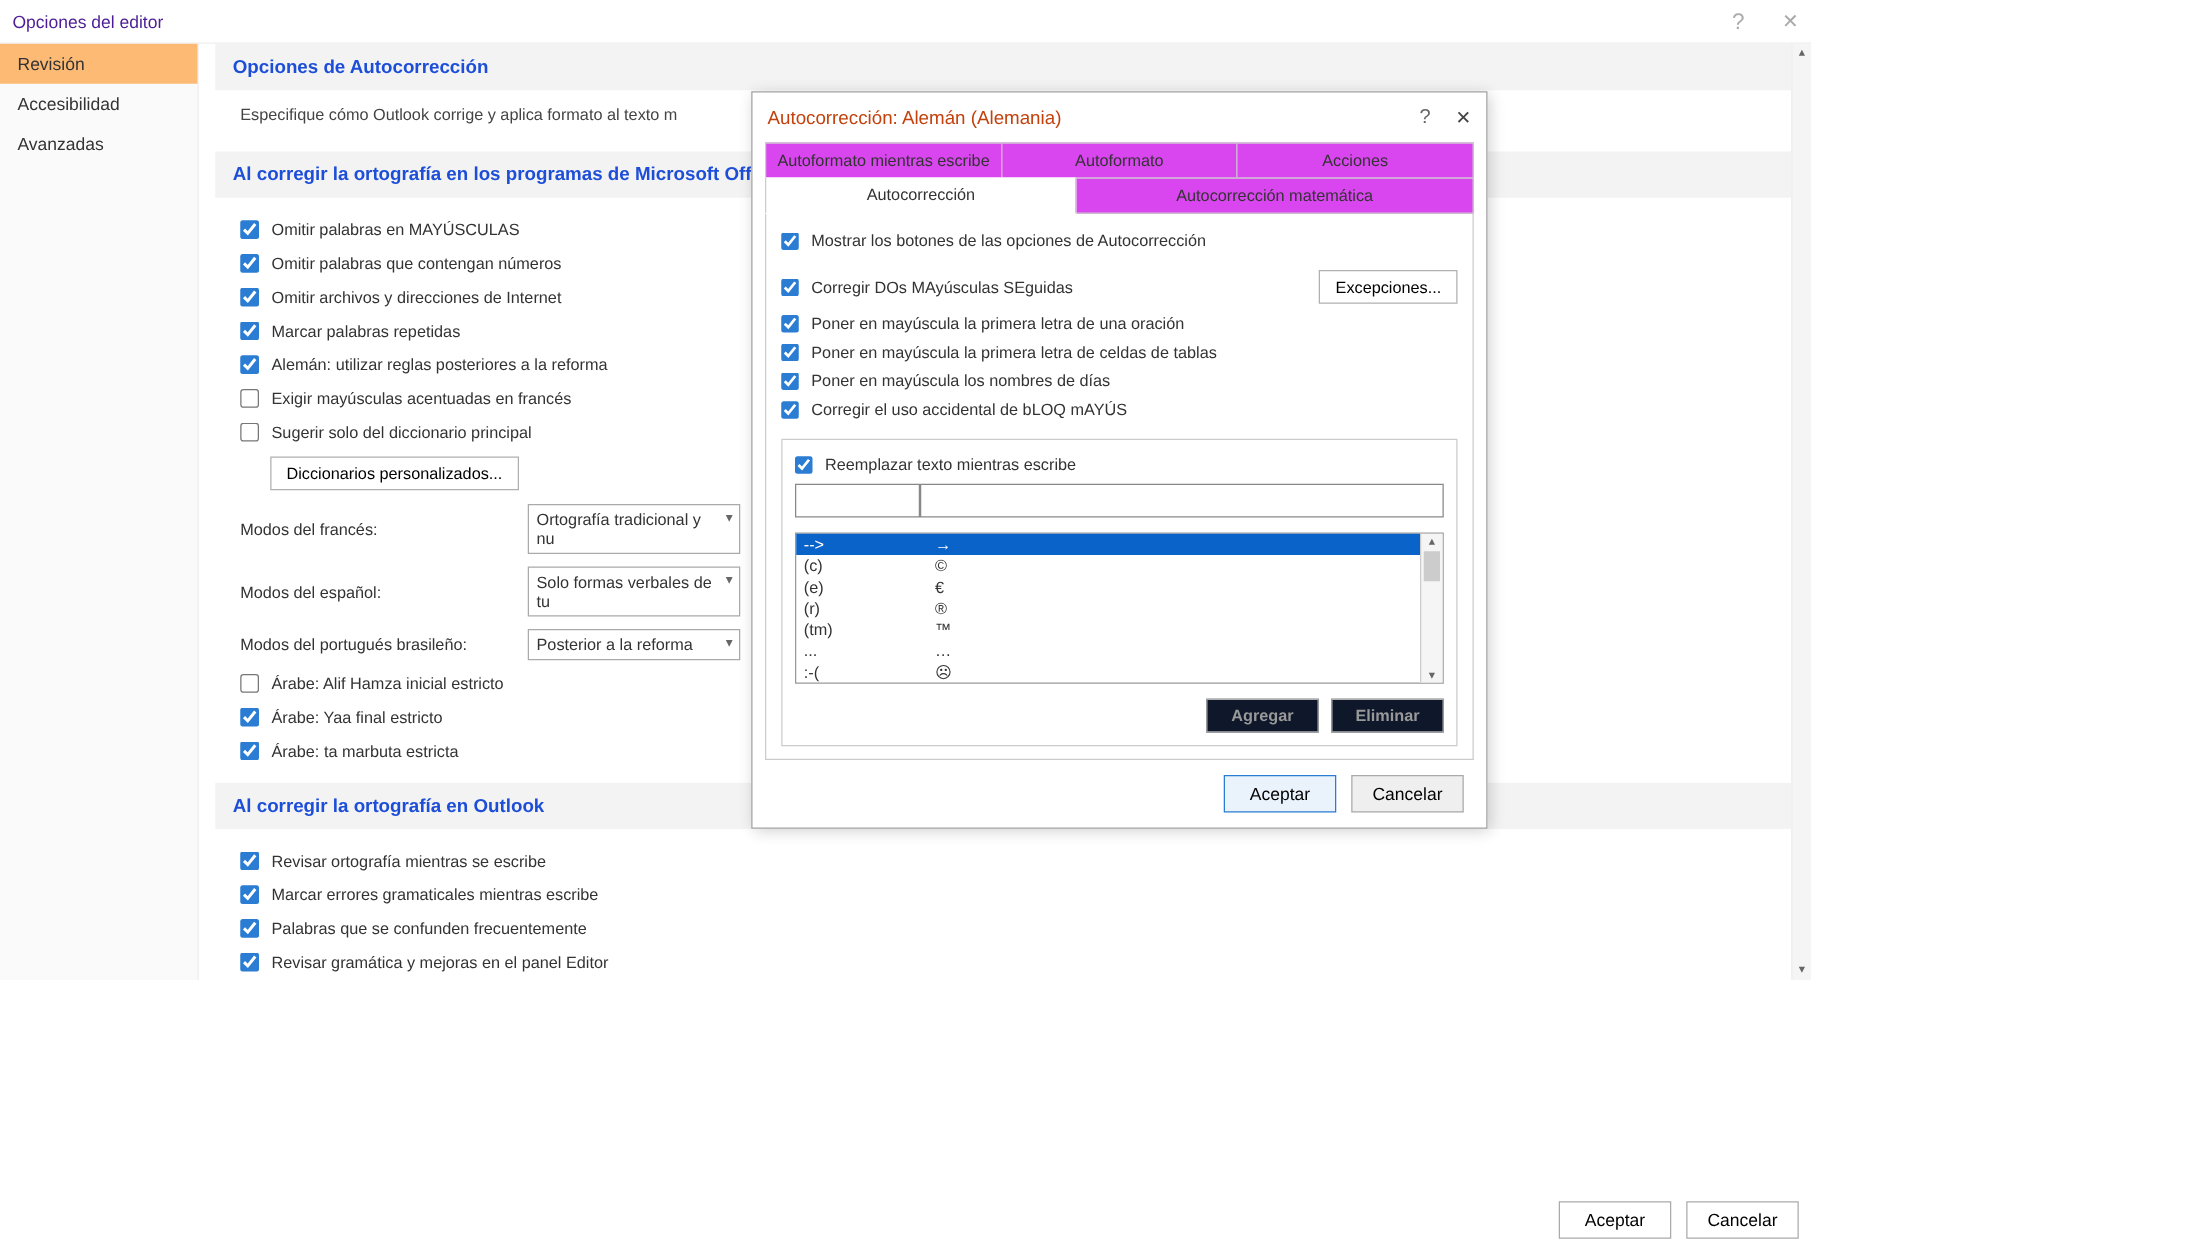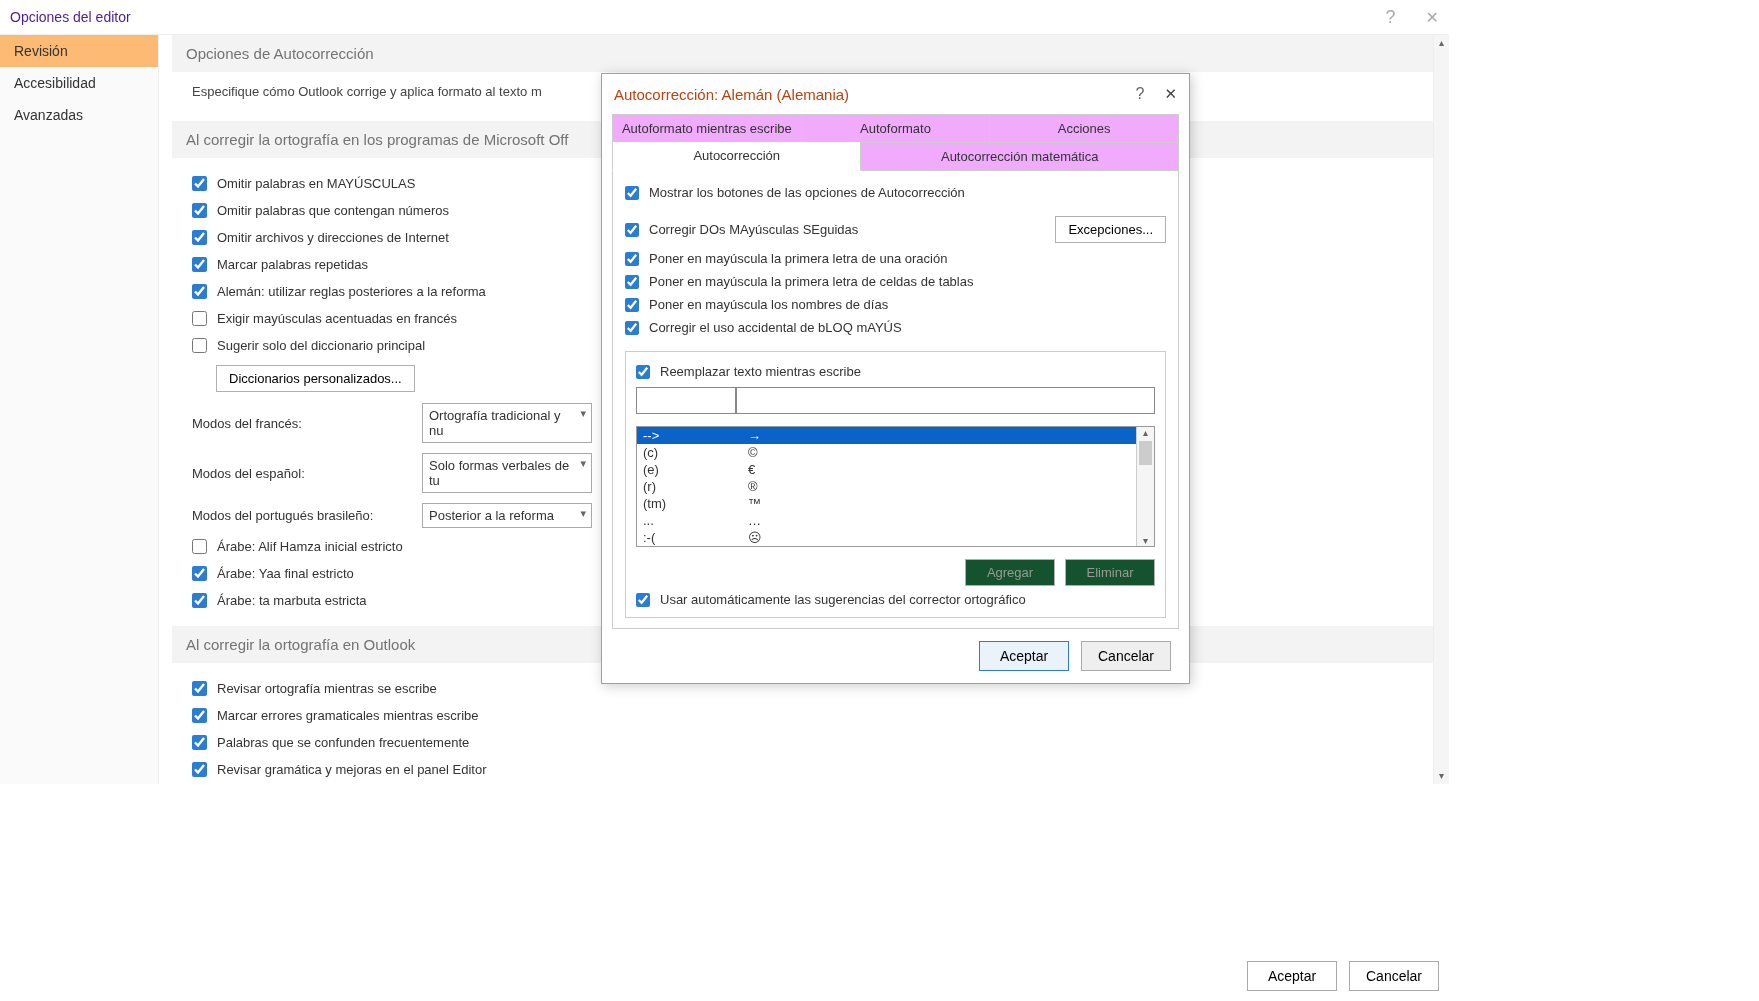--- a/index.html
+++ b/index.html
@@ -17,21 +17,21 @@
 .sidebar-item { padding: 8px 14px; font-size: 14px; cursor: pointer; }
 .sidebar-item.active { background: #fdba74; }
 
 .content-wrap { flex: 1; position: relative; overflow: hidden; }
 .content { padding: 0 13px 0 13px; height: 100%; overflow-y: auto; }
 .scrollbar-right { position: absolute; right: 0; top: 0; bottom: 0; width: 16px; background: #f5f5f5; border-left: 1px solid #eee;}
 .scroll-arrow { height: 16px; text-align:center; font-size:10px; color:#666; line-height:16px;}
 .scroll-arrow.up { position:absolute; top:0; left:0; right:0;}
 .scroll-arrow.down { position:absolute; bottom:0; left:0; right:0;}
 
-.section-header { background: #f3f3f3; padding: 10px 14px; font-size: 15px; font-weight: 400; color: #737373; }
+.section-header { background: #f3f3f3; padding: 10px 14px; font-size: 15px; font-weight: 700; color: #1d4ed8; }
 .section-body { padding: 12px 20px; }
 .desc-text { color: #444; margin-bottom: 10px; }
 .check-row { display: flex; align-items: center; gap: 10px; padding: 6px 0; }
 .check-row input[type=checkbox] { width: 15px; height: 15px; accent-color: #2b7cd3; }
 .btn { background: #fff; border: 1px solid #b0b0b0; padding: 5px 12px; font-size: 13px; cursor: pointer; }
 .combo-row { display: flex; align-items: center; gap: 20px; padding: 5px 0; }
 .combo-label { width: 210px; }
 .combo { border: 1px solid #aaa; padding: 4px 20px 4px 6px; width: 170px; position: relative; background: #fff; }
 .combo::after { content: "▾"; position: absolute; right: 5px; top: 3px; color: #666; font-size: 11px; }
 
@@ -41,21 +41,21 @@
 
 .modal { position: absolute; left: 601px; top: 73px; width: 589px; background: #fff; border: 1px solid #a0a0a0; box-shadow: 2px 2px 12px rgba(0,0,0,0.2); z-index: 100; }
 .modal-titlebar { height: 40px; display: flex; align-items: center; padding: 0 12px; }
 .modal-title { font-size: 15px; color: #c2410c; }
 .modal-titlebar-right { margin-left: auto; display: flex; gap: 20px; align-items: center; }
 .modal-help { font-size: 16px; color: #666; }
 .modal-close { font-size: 15px; color: #444; }
 
 .tabs-wrap { padding: 0 10px; }
 .tabs-row { display: flex; }
-.tab { flex: 1; text-align: center; padding: 6px 0; font-size: 13px; border: 1px solid #ccc; background: #f0abfc; cursor: pointer; }
+.tab { flex: 1; text-align: center; padding: 6px 0; font-size: 13px; border: 1px solid #ccc; background: #d946ef; cursor: pointer; }
 .tab + .tab { border-left: none; }
 .tab.active { background: #fff; border-bottom-color: #fff; }
 .tabs-row.top .tab { border-bottom: none; }
 .tabs-row.bot .tab { border-top: 1px solid #ccc; }
 .tabs-row.bot .tab.active { border-top: none; position: relative; z-index: 2; }
 
 .tab-content { border: 1px solid #ccc; border-top: none; padding: 10px 12px; margin: 0 10px; }
 .opt-row { display: flex; align-items: center; gap: 10px; padding: 4px 0; }
 .opt-row input[type=checkbox] { width: 14px; height: 14px; accent-color: #2b7cd3; }
 .exceptions-btn { margin-left: auto; }
@@ -75,21 +75,21 @@
 .list-row { display: flex; font-size: 13px; }
 .list-row div:first-child { width: 105px; padding: 1px 6px; }
 .list-row div:last-child { flex: 1; padding: 1px 6px; }
 .list-row.selected { background: #0a63c9; color: #fff; }
 .list-scroll { width: 18px; background: #f5f5f5; border-left: 1px solid #ccc; position: relative; }
 .list-scroll-thumb { position: absolute; top: 14px; left: 2px; right: 2px; height: 24px; background: #ccc; }
 .list-scroll .sa { position: absolute; left:0; right:0; text-align:center; font-size:10px; color:#666;}
 .list-scroll .sa.up{top:0}.list-scroll .sa.down{bottom:0}
 
 .btn-row { display: flex; justify-content: flex-end; gap: 10px; margin-top: 12px; }
-.btn-row .btn { width: 90px; text-align: center; color: #999; background: #14532d; }
+.btn-row .btn { width: 90px; text-align: center; color: #999; background: #0f172a; font-weight: bold; }
 .final-opt { padding: 6px 0 0; }
 
 .modal-footer { display: flex; justify-content: flex-end; gap: 12px; padding: 12px 18px; }
 .modal-footer .mbtn { width: 90px; height: 30px; border: 1px solid #aaa; font-size: 14px; }
 .mbtn.primary { border: 1px solid #2b7cd3; background: #eaf3fb; }
 </style>
 </head>
 <body>
 
 <div class="parent-window">
@@ -302,24 +302,20 @@
           <div class="list-scroll-thumb"></div>
           <div class="sa down">▾</div>
         </div>
       </div>
 
       <div class="btn-row">
         <button class="btn">Agregar</button>
         <button class="btn">Eliminar</button>
       </div>
 
-      <div class="opt-row final-opt">
-          <input type="checkbox" checked="" style="">
-          <span>Usar automáticamente las sugerencias del corrector ortográfico</span>
-        </div>
     </div>
   </div>
 
   <div class="modal-footer">
     <button class="mbtn primary">Aceptar</button>
     <button class="mbtn">Cancelar</button>
   </div>
 </div>
 
 </body></html>

